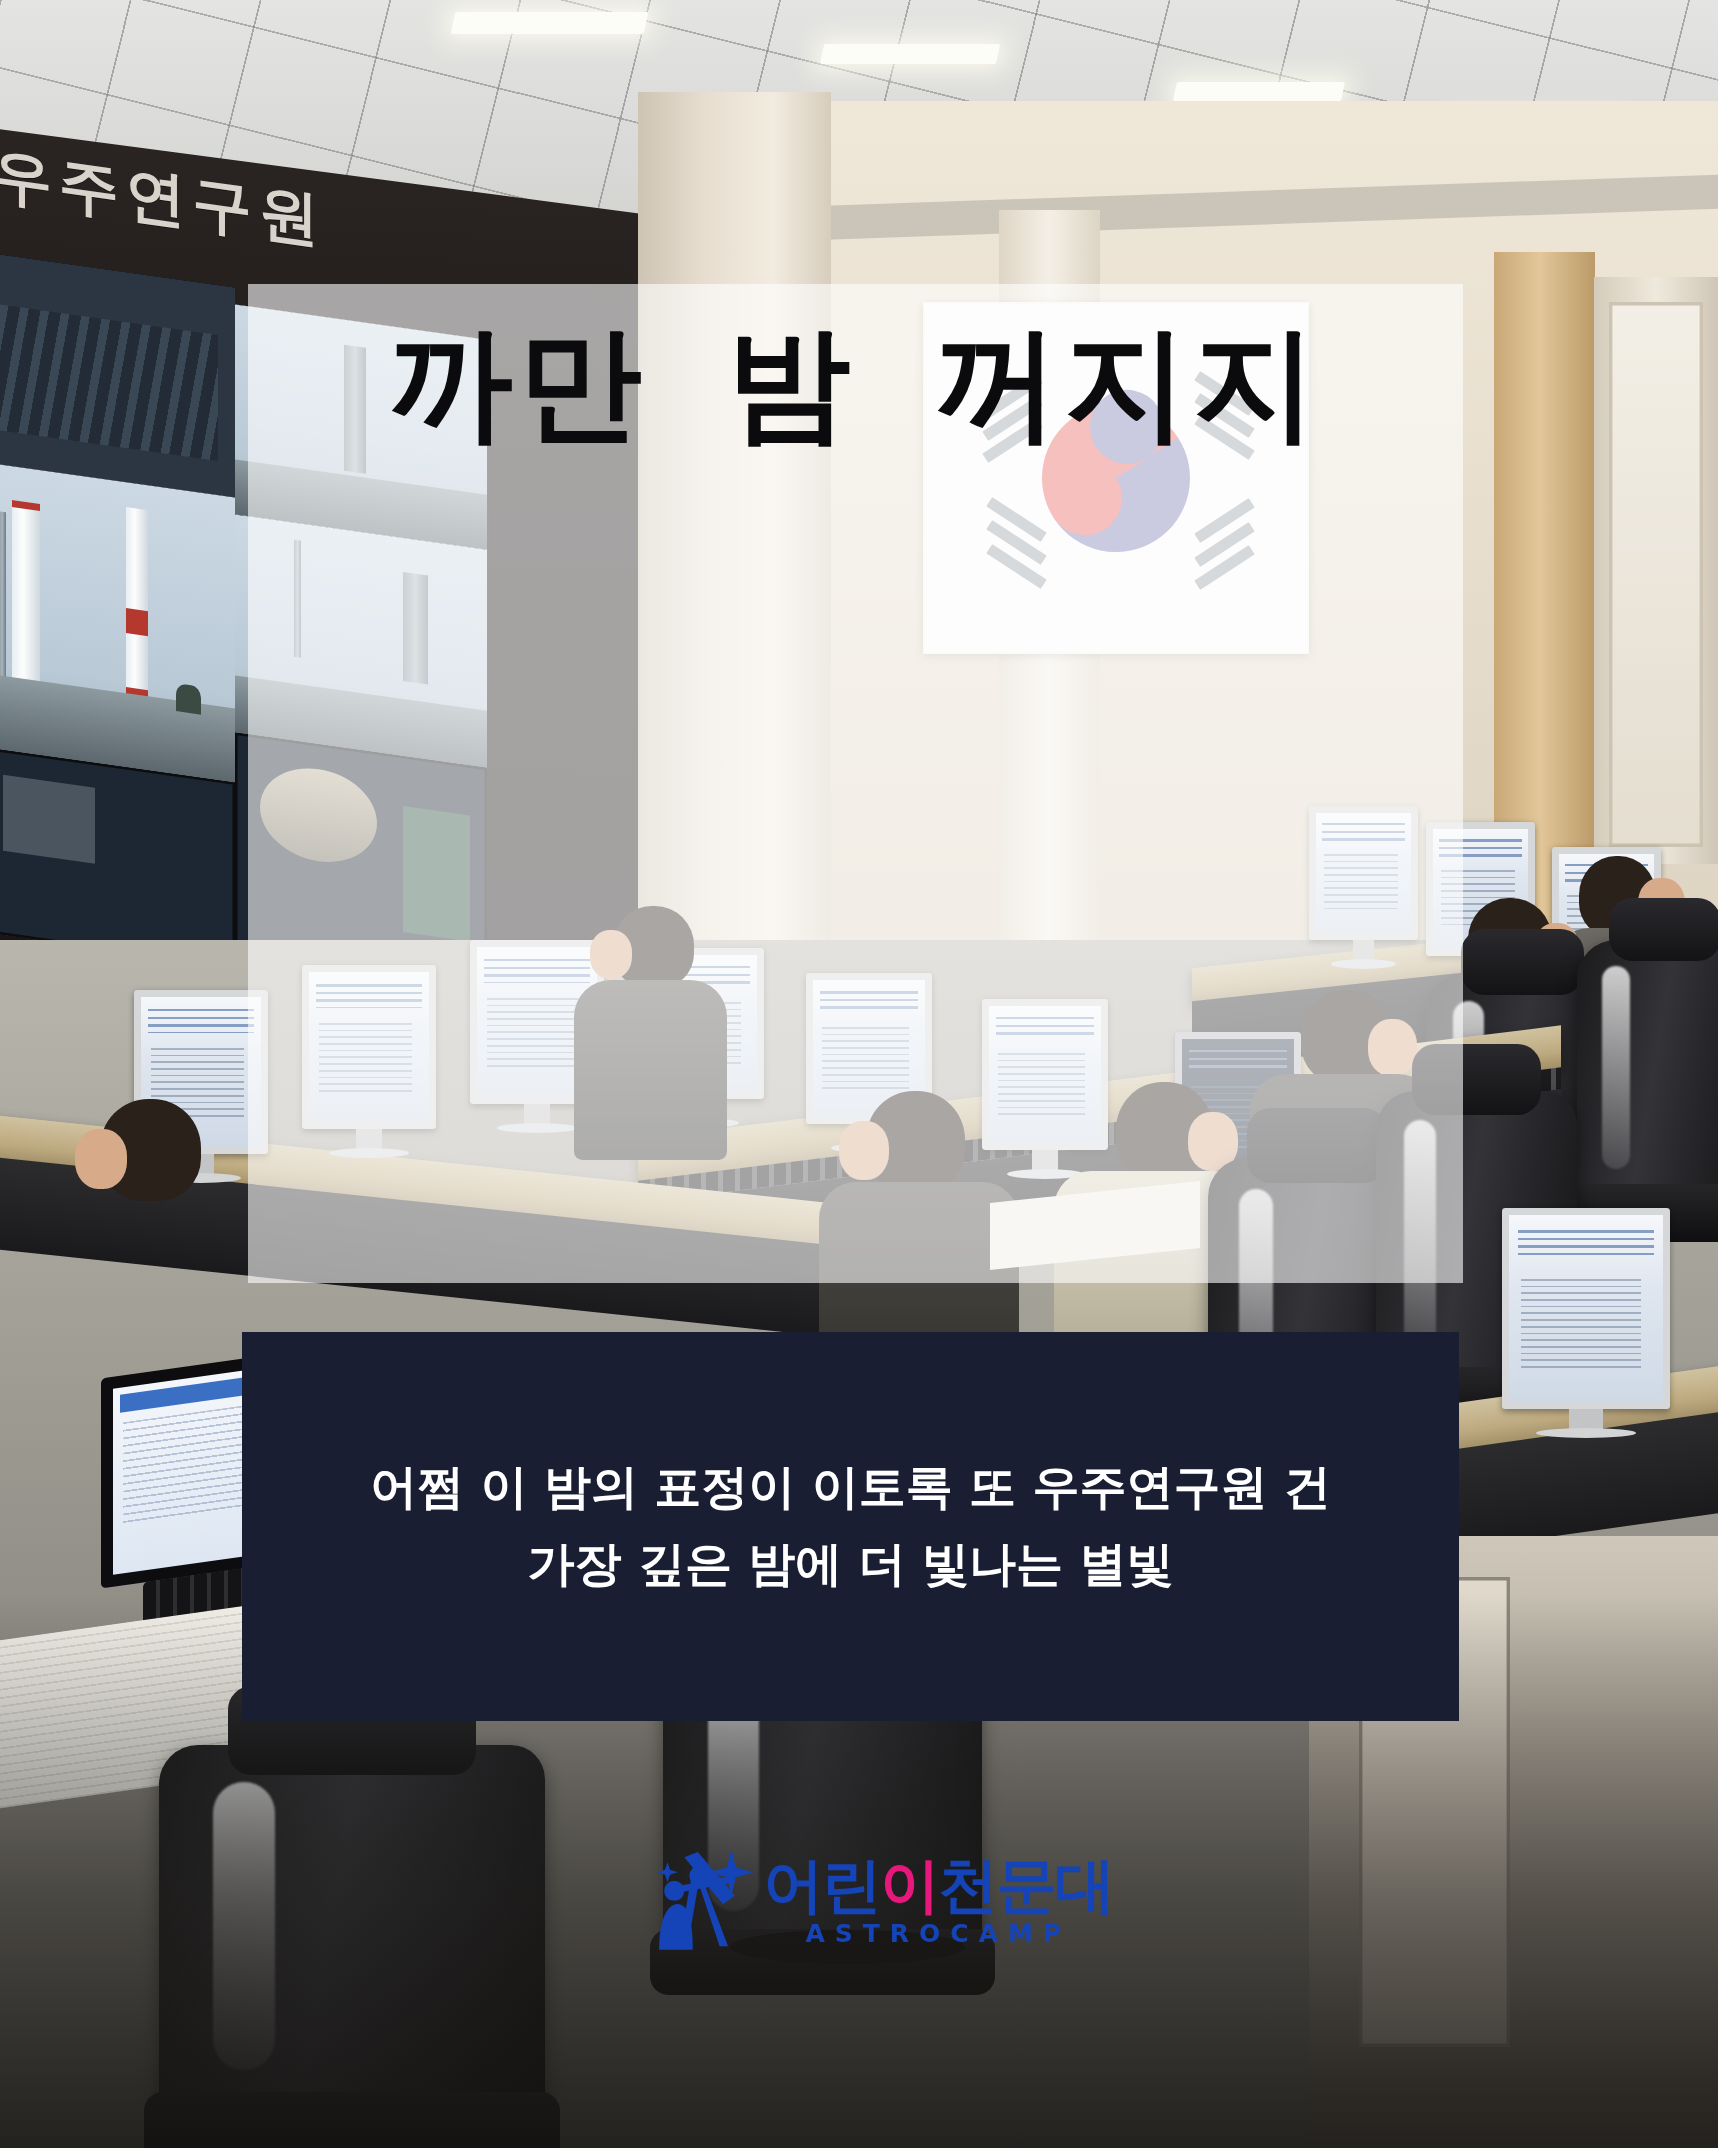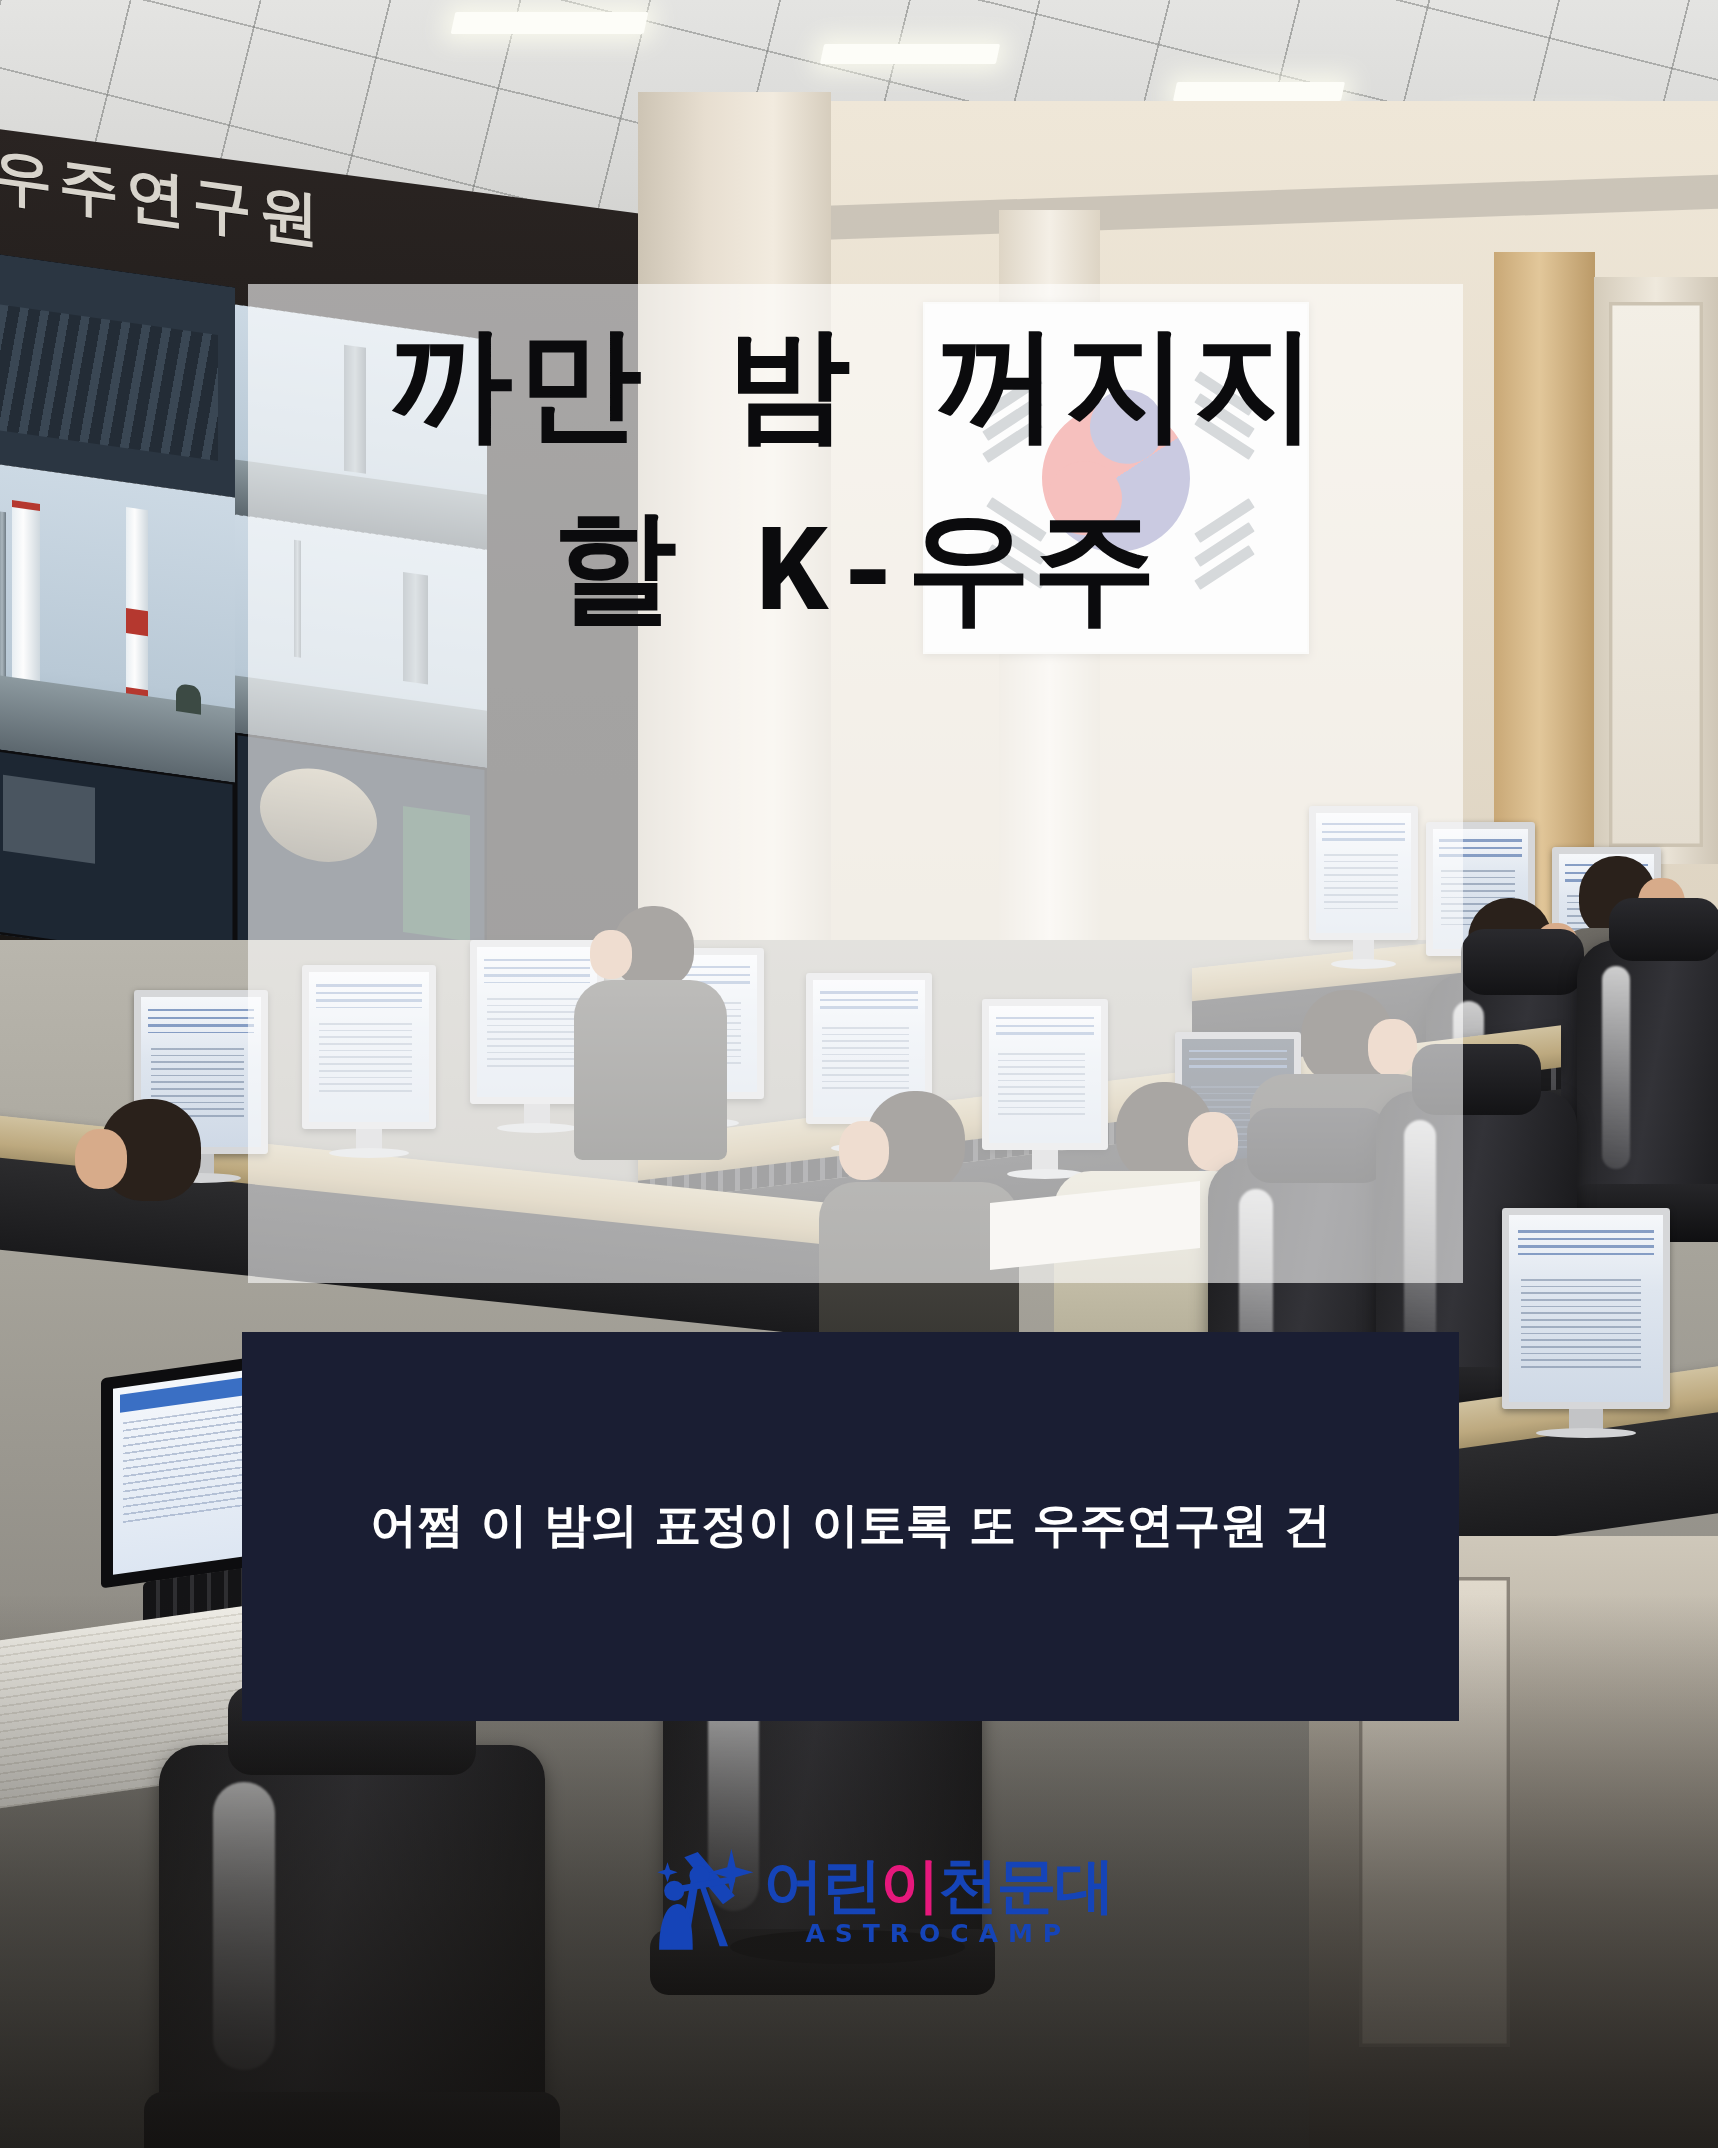--- a/index.html
+++ b/index.html
@@ -500,25 +500,25 @@
     <div style="position:absolute;left:1309px;top:1536px;width:436px;height:613px;background:linear-gradient(180deg,#cfc8ba,#9c958a 55%,#6a645c);"></div>
     <div style="position:absolute;left:1359px;top:1577px;width:151px;height:470px;background:linear-gradient(180deg,#e0d9cc,#b5ada0);box-shadow:inset 0 0 0 3.4px #8d867c;"></div>
 
     <div class="floor-shadow"></div>
   </div>
 
   <div class="white-overlay"></div>
 
   <div class="headline">
     <div>까만 밤 꺼지지</div>
-    <div class="hl-4">할 K-우주</div>
   </div>
 
   <div class="lyrics-box">
     <div class="lyric">어쩜 이 밤의 표정이 이토록 또 우주연구원 건</div>
+    <div class="lyric">가장 깊은 밤에 더 빛나는 별빛</div>
   </div>
 
   <div class="logo">
     <div class="logo-mark">
       <svg viewBox="0 0 120 132" width="101" height="111" aria-hidden="true">
         <g fill="#1544b8">
 
           <path d="M36 18 L52 12 L96 64 L82 74 Z"></path>
 
           <circle cx="54" cy="40" r="12"></circle>

